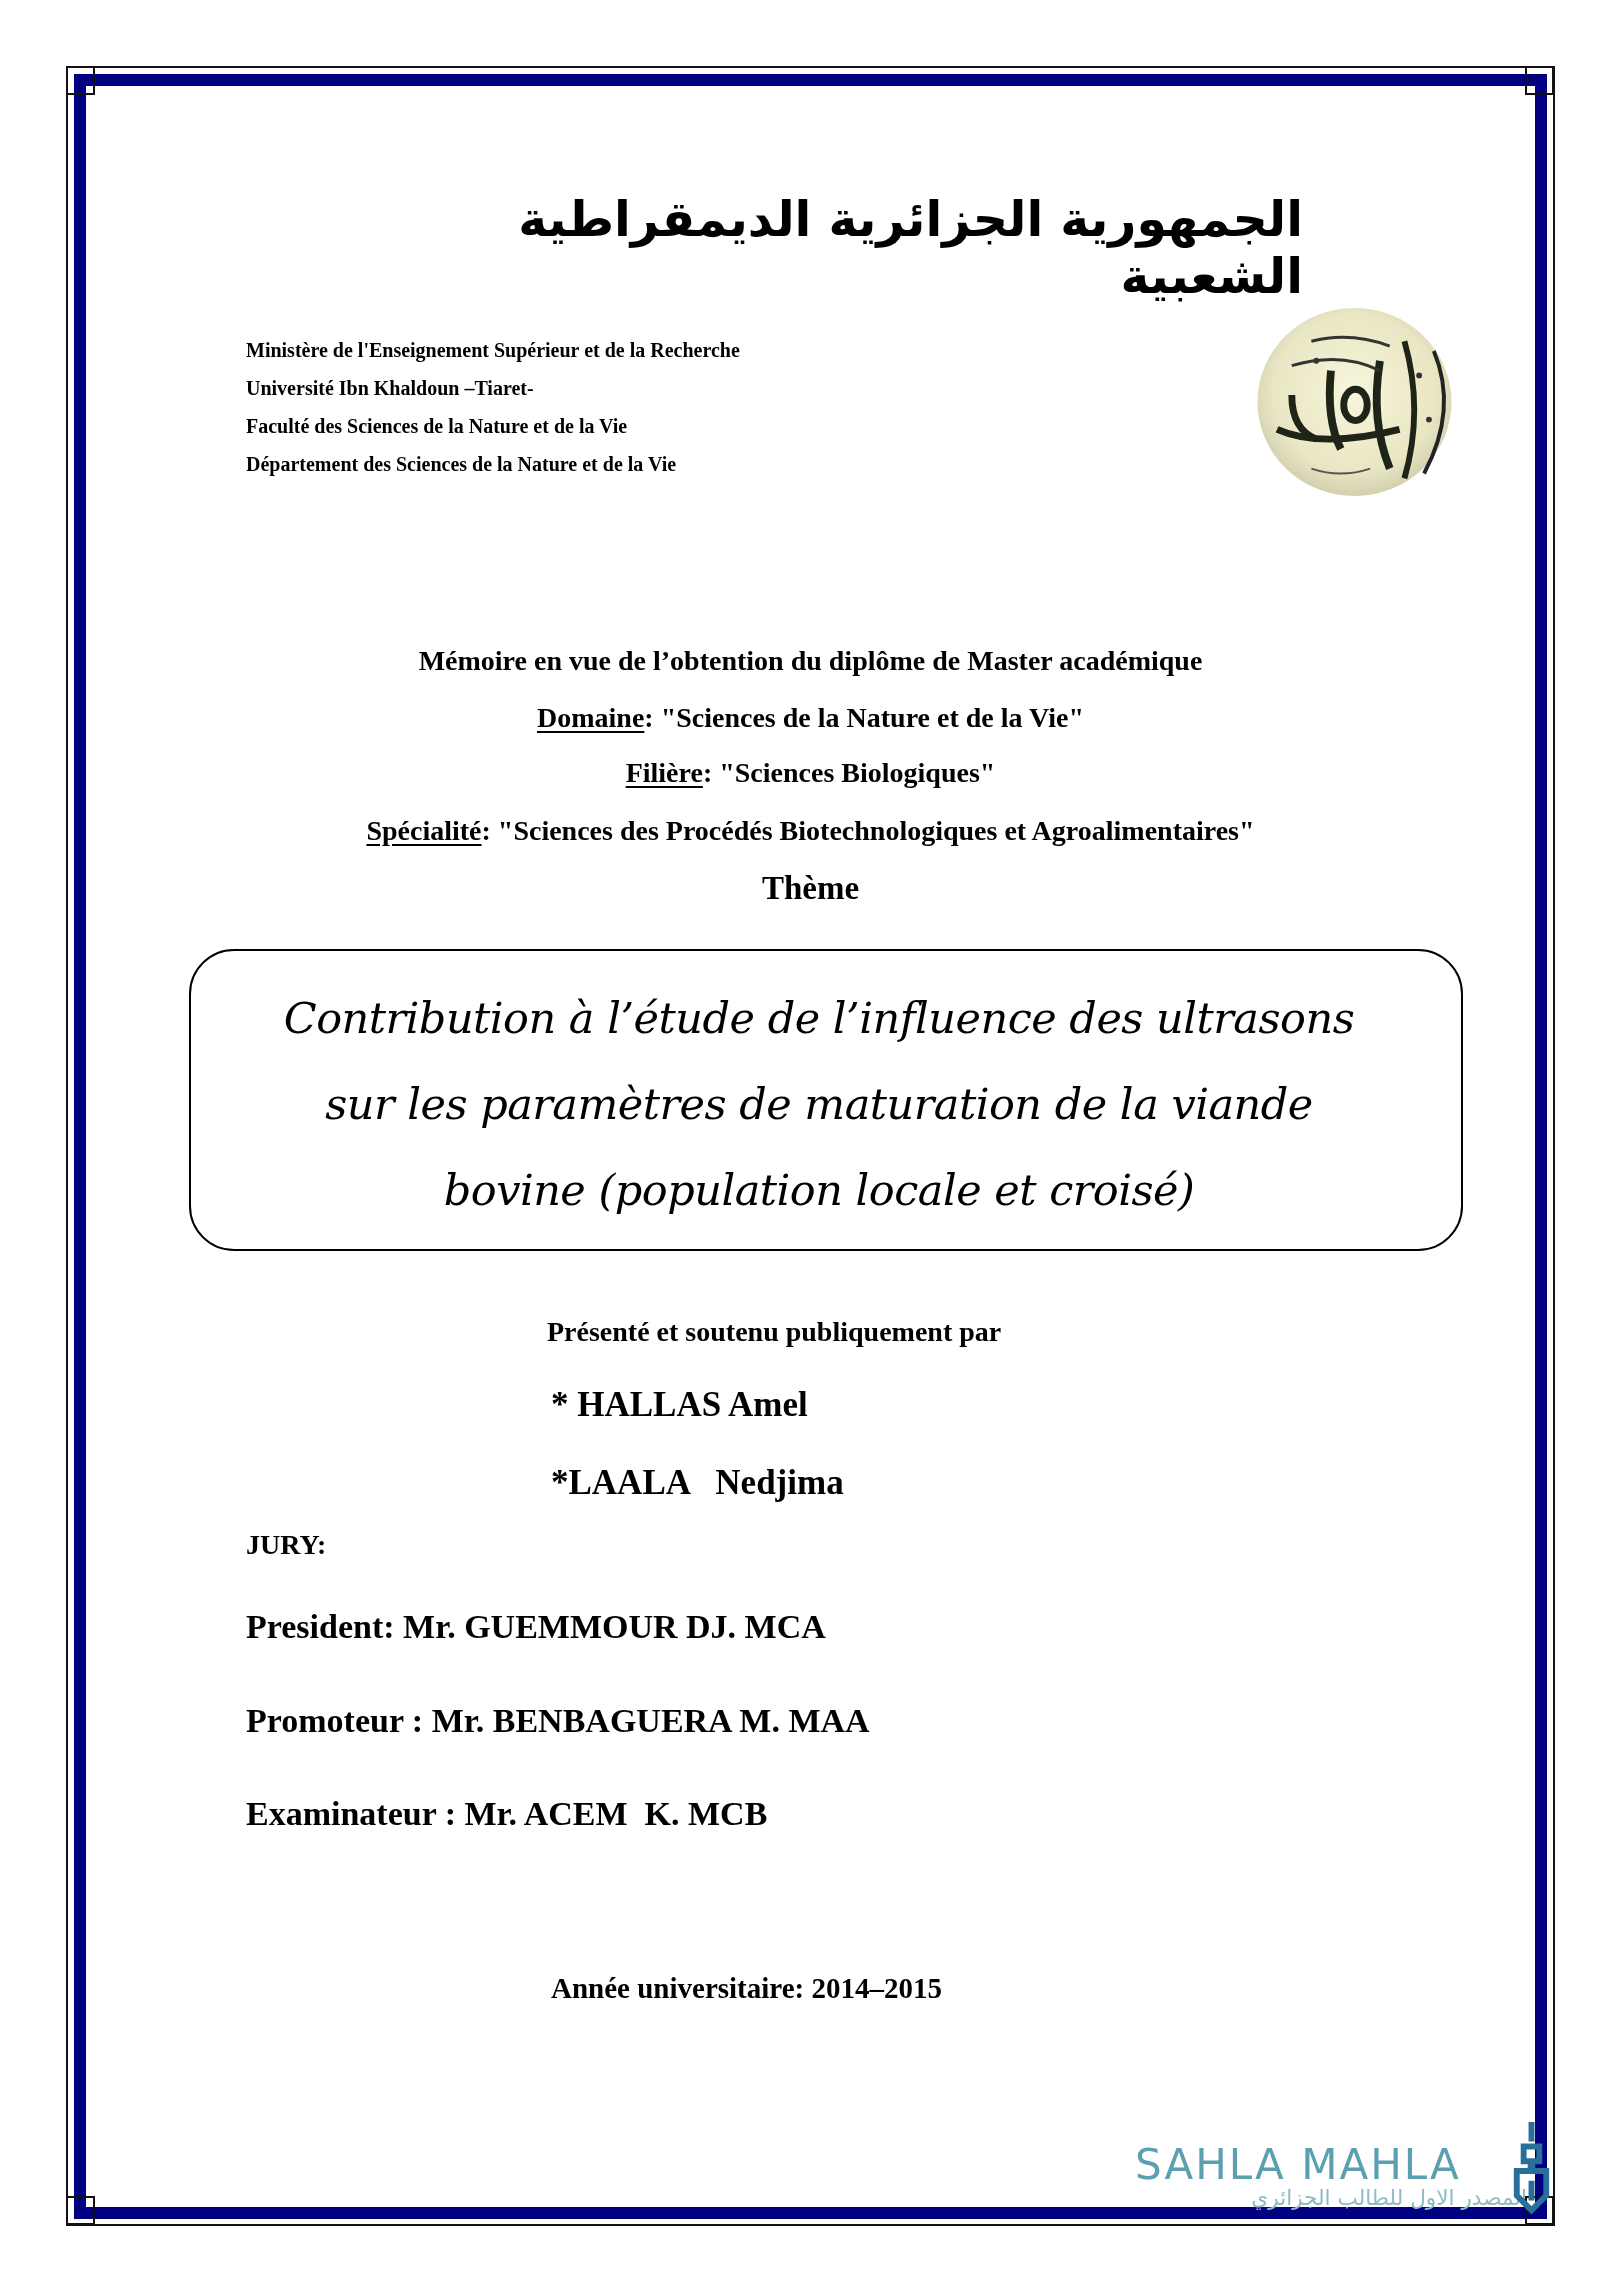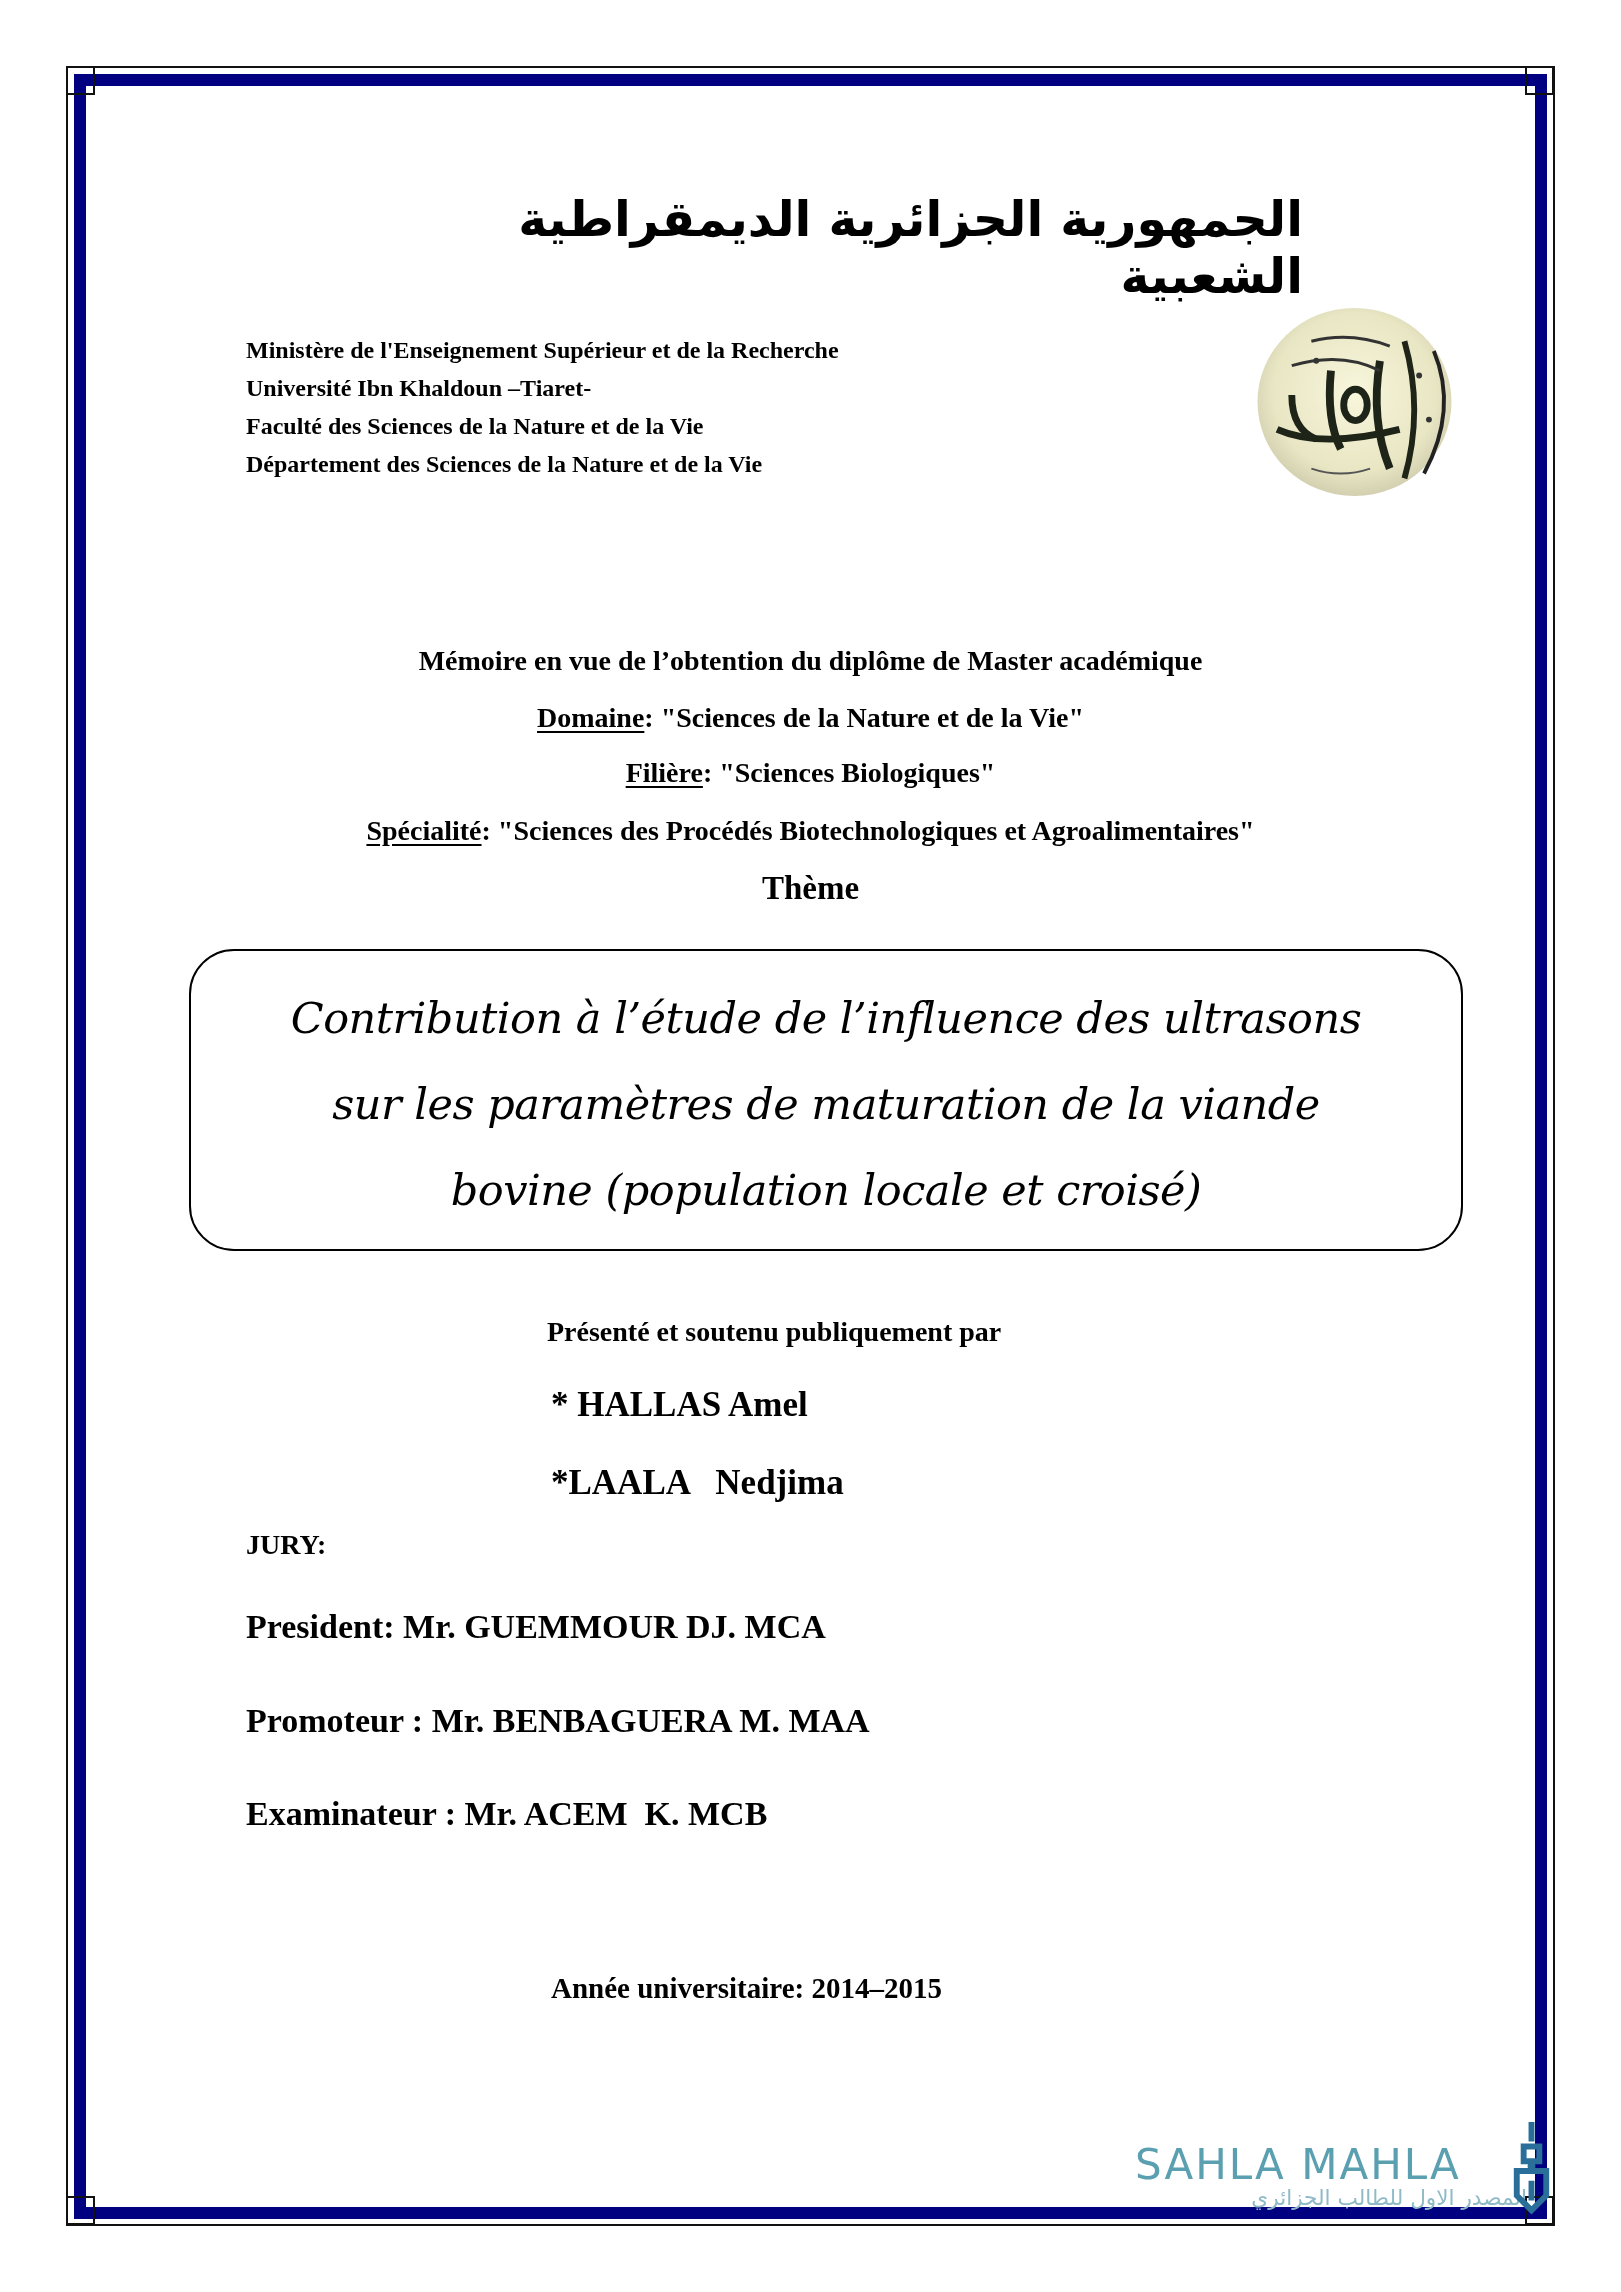--- a/index.html
+++ b/index.html
@@ -10,31 +10,31 @@
   .frame-outer { position:absolute; left:66px; top:66px; width:1489px; height:2160px;
                  border:2px solid #111; box-sizing:border-box; }
   .frame-blue  { position:absolute; left:74px; top:74px; width:1473px; height:2145px;
                  border:12.7px solid #000080; box-sizing:border-box; }
   .corner-sq { position:absolute; width:29px; height:29px; border:2px solid #111; box-sizing:border-box; background:transparent; }
 
   .arabic-title { position:absolute; left:323px; top:191px; width:980px; text-align:right;
                   direction:rtl; font-family:"DejaVu Sans", sans-serif; font-weight:bold;
                   font-size:49px; letter-spacing:0px; }
 
-  .ministry { position:absolute; left:246px; top:331px; font-weight:bold; font-size:24px; line-height:38px; }
+  .ministry { position:absolute; left:246px; top:331px; font-weight:bold; font-size:20px; line-height:38px; }
   .ministry div { white-space:nowrap; }
 
   .logo { position:absolute; left:1233px; top:302px; width:241px; height:196px; }
 
   .center-block { position:absolute; left:0; width:1621px; text-align:center; font-weight:bold; font-size:28px; }
   .u { text-decoration:underline; text-decoration-thickness:2px; text-underline-offset:3.9px; }
 
   .theme-box { position:absolute; left:189px; top:949px; width:1274px; height:302px;
                border:2.9px solid #000; border-radius:45px; box-sizing:border-box; }
-  .theme-text { position:absolute; left:189px; top:949px; width:1274px; text-align:center;
+  .theme-text { position:absolute; left:182px; top:949px; width:1274px; text-align:center;
                 font-family:"DejaVu Serif", serif; font-style:italic; font-size:43px; line-height:86px;
                 padding-top:25.5px; box-sizing:border-box; letter-spacing:-0.5px; }
 
   .presented { position:absolute; left:547px; top:1316px; font-weight:bold; font-size:28px; white-space:nowrap; }
   .author { position:absolute; left:551px; font-weight:bold; font-size:35px; white-space:pre;margin-top:11px; }
   .jury-label { position:absolute; left:246px; top:1529px; font-weight:bold; font-size:28px; }
   .jury-row { position:absolute; left:246px; font-weight:bold; font-size:34px; white-space:pre; }
   .year { position:absolute; left:0; width:1493px; top:1972px; text-align:center; font-weight:bold; font-size:29px; }
 
   .watermark { position:absolute; left:1135px; top:2140px; width:412px; height:69px; }

